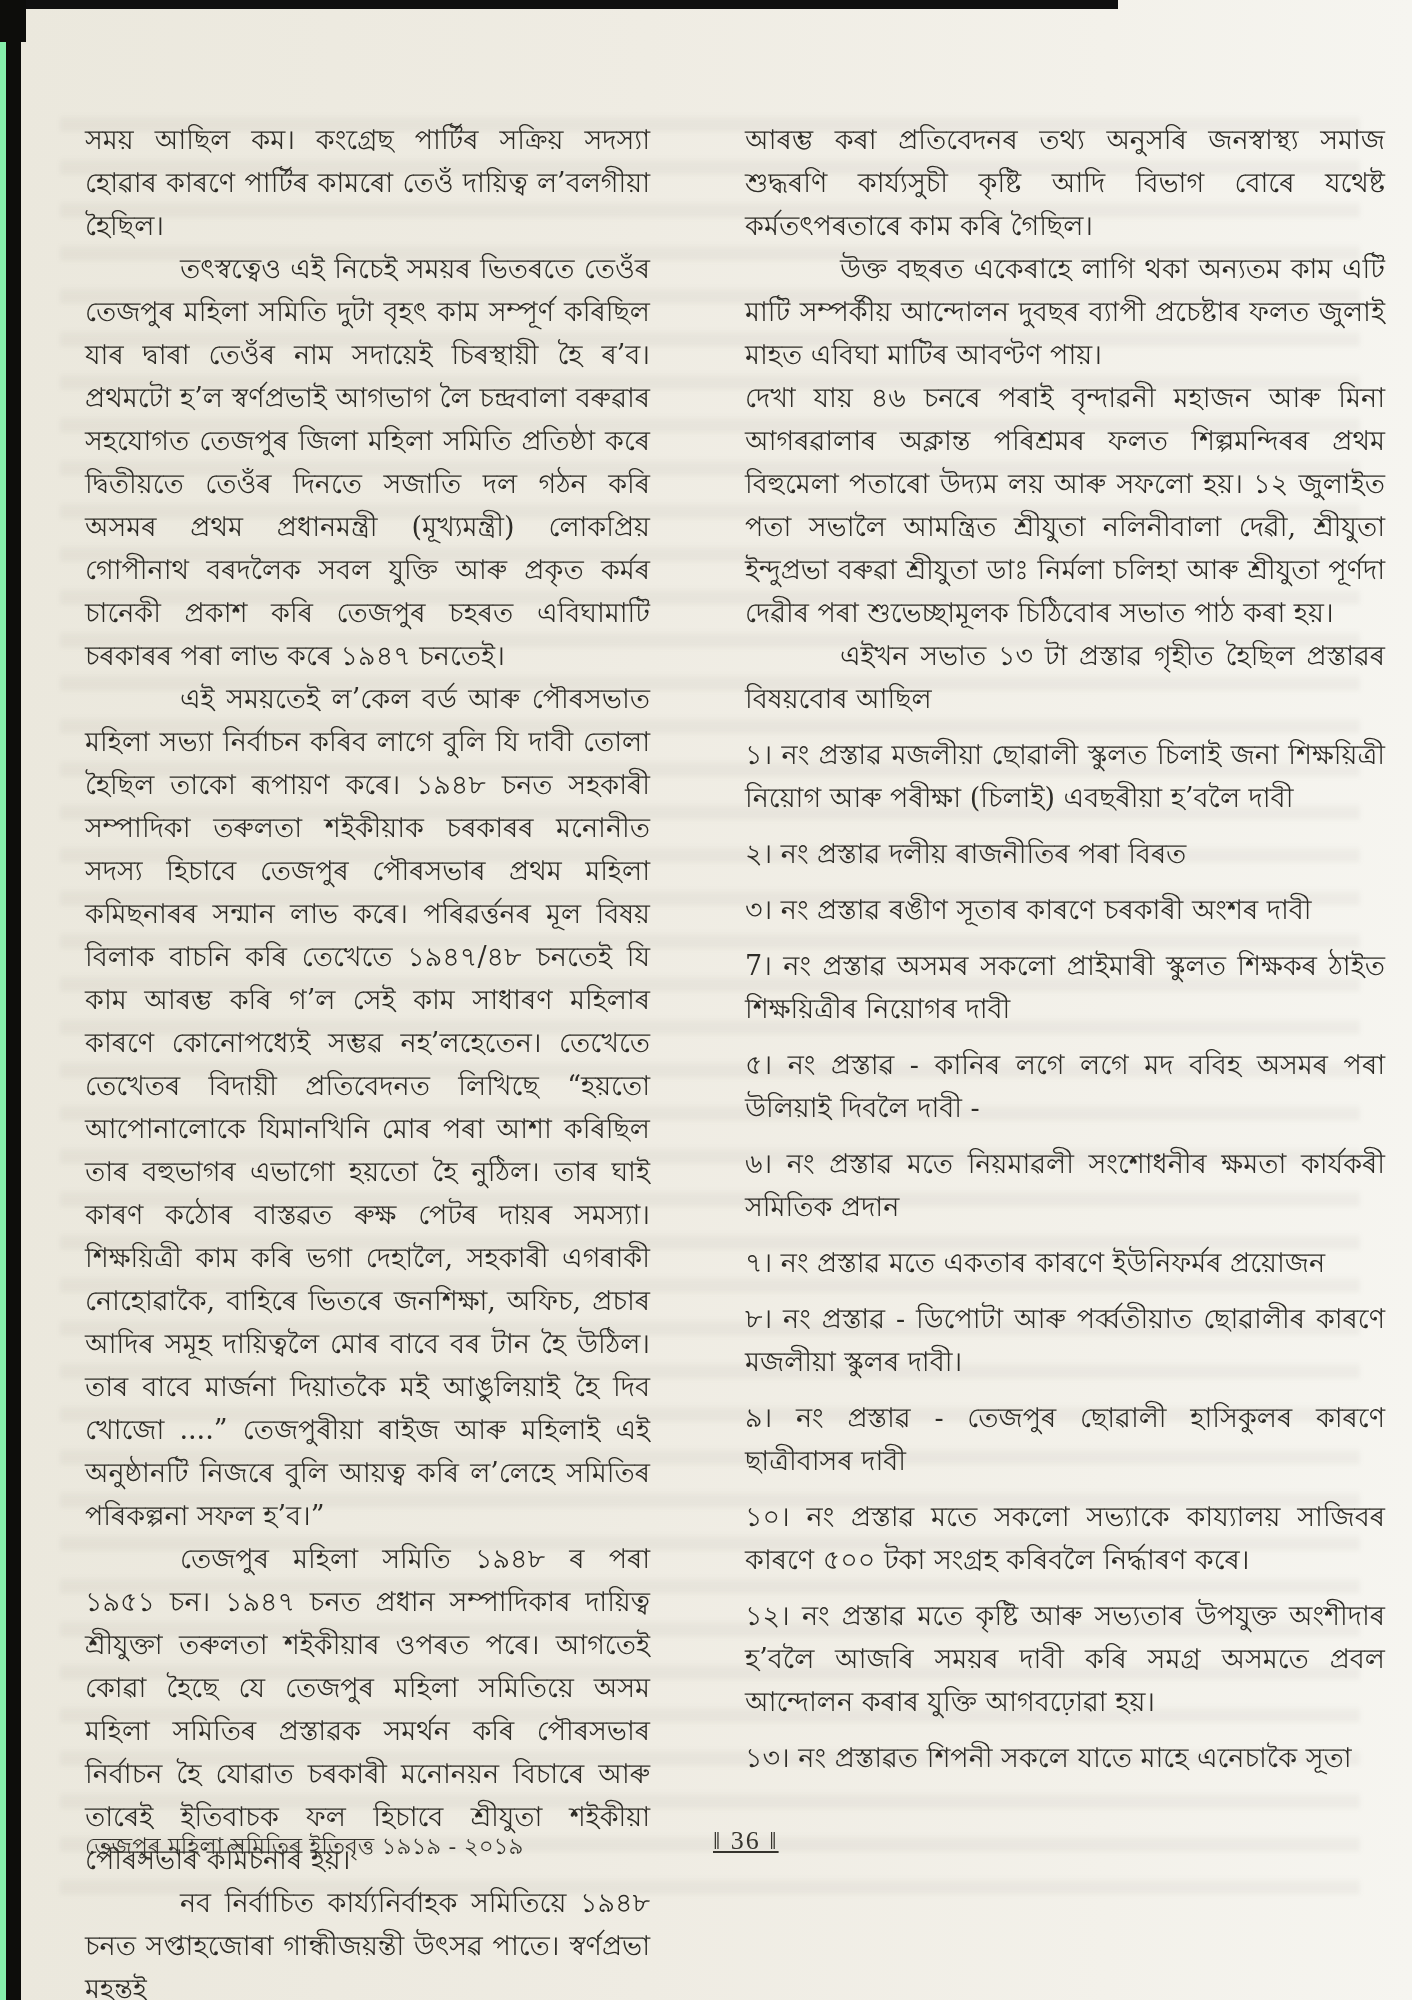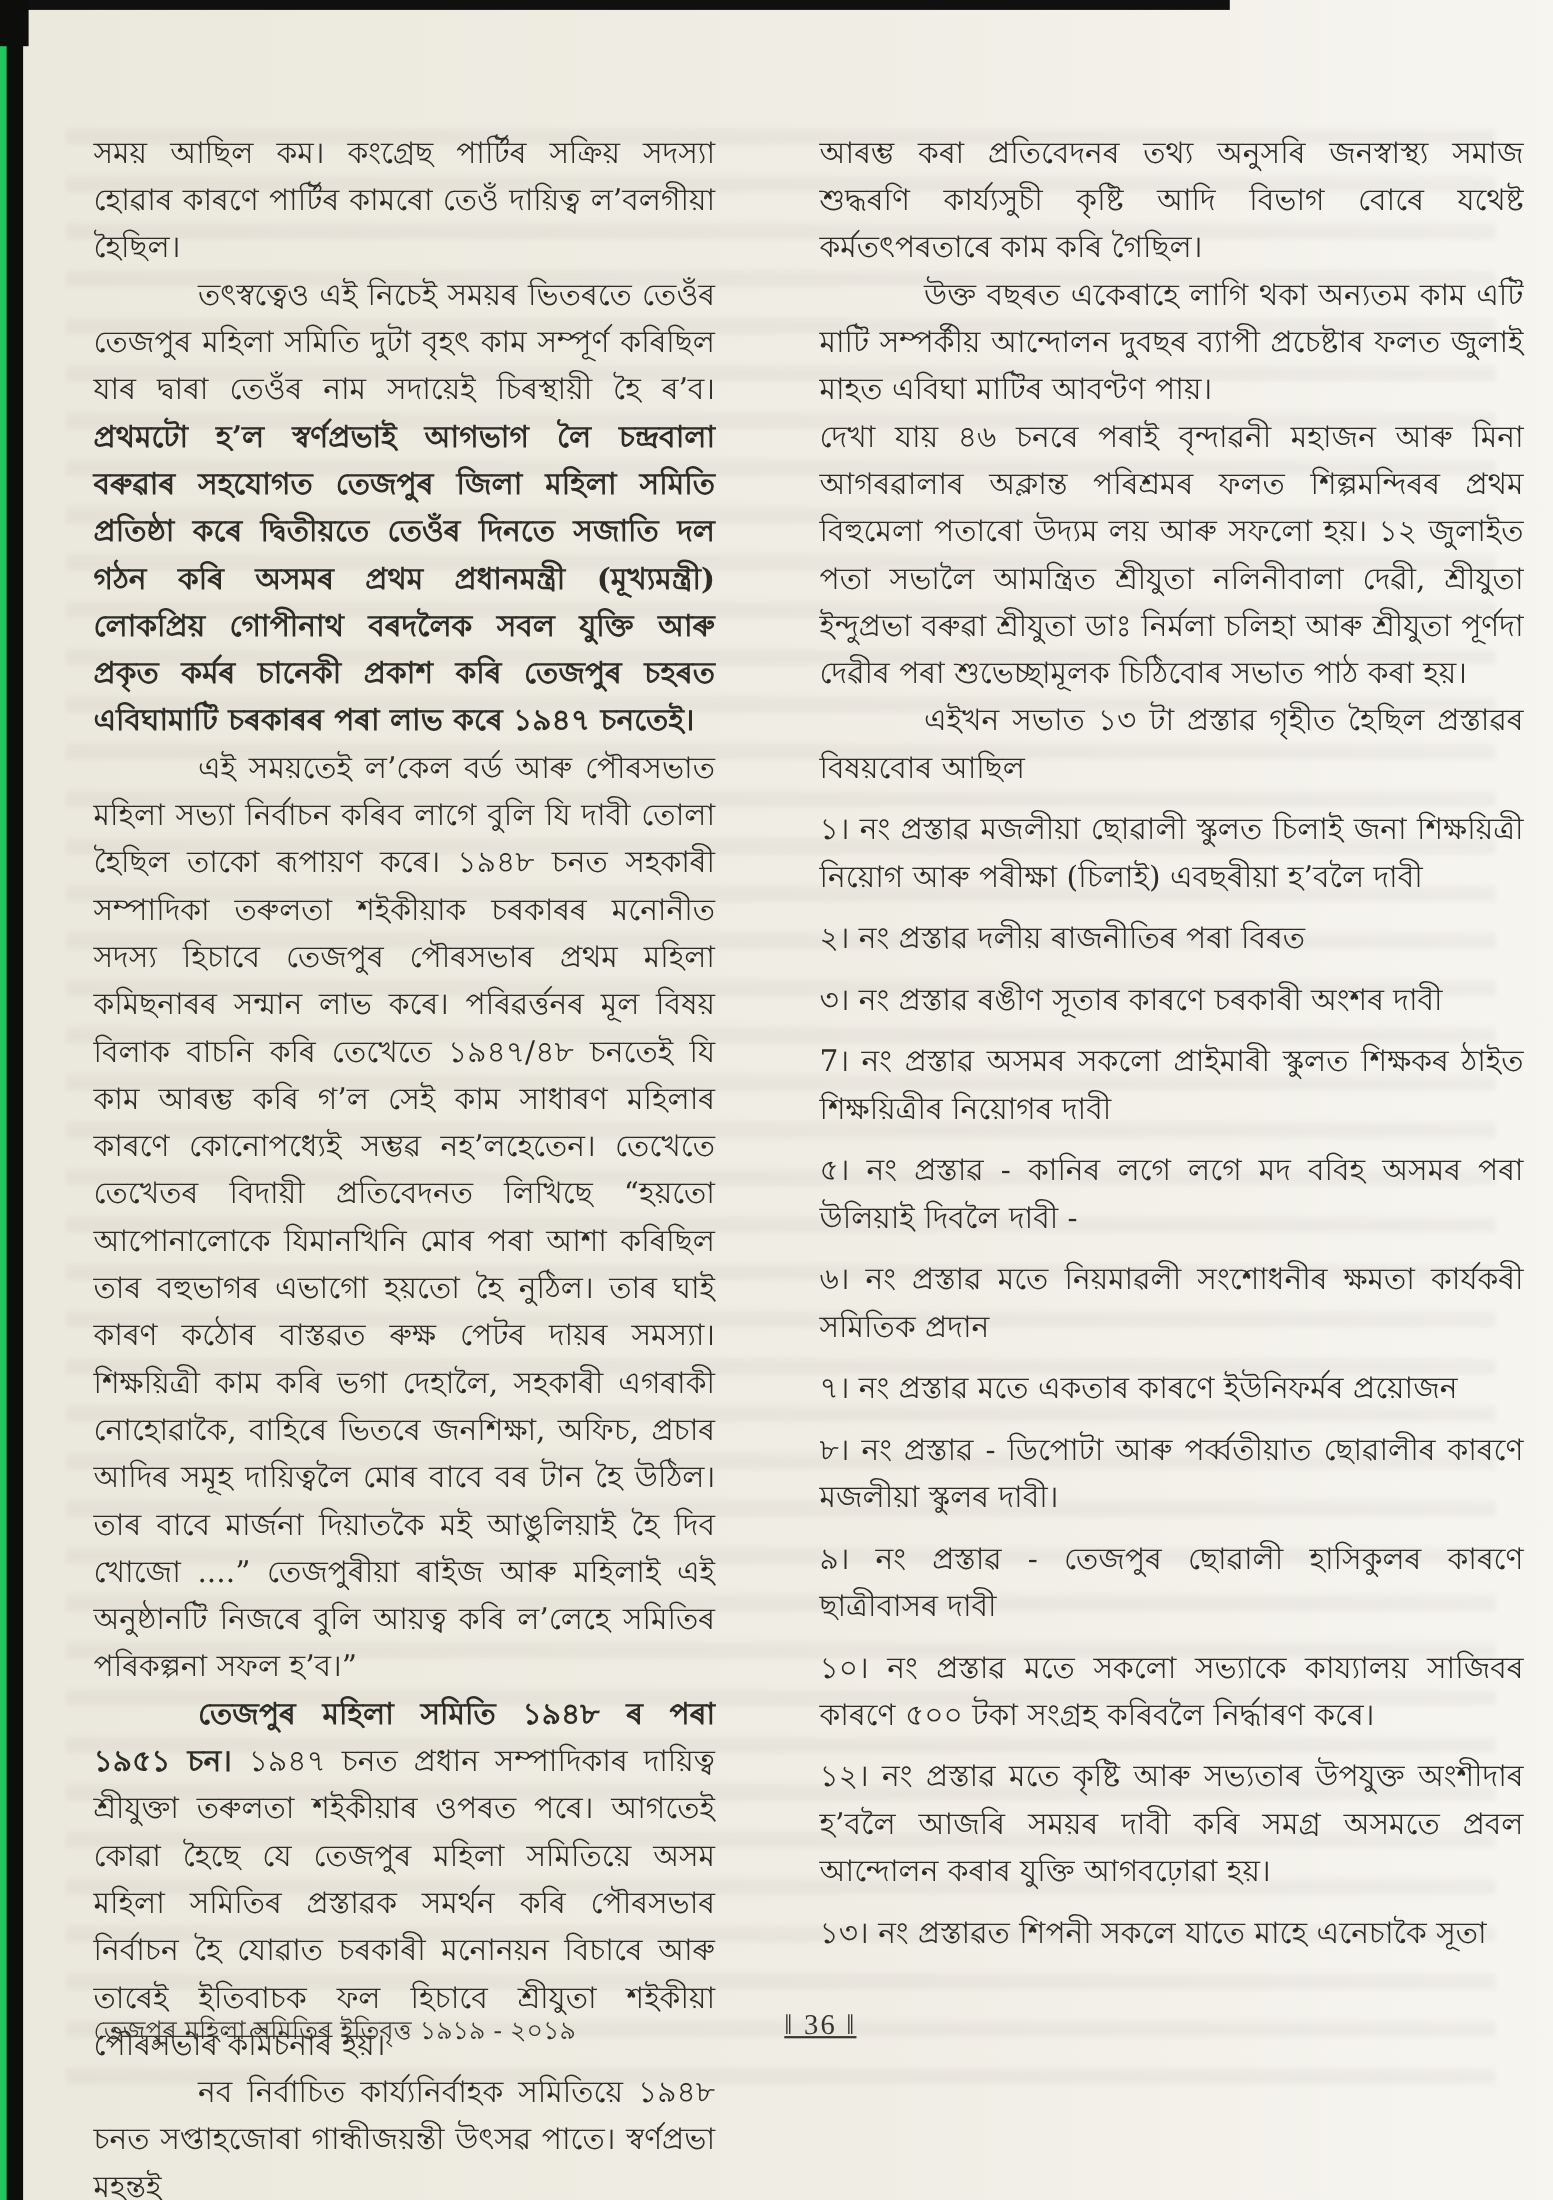--- a/index.html
+++ b/index.html
@@ -8,21 +8,21 @@
     background: #ffffff;
     width: 1412px;
     height: 2000px;
     overflow: hidden;
     font-family: "DejaVu Serif", "Liberation Serif", serif;
   }
   .scan {
     position: relative;
     width: 1412px;
     height: 2000px;
-    background: #22c55e;
+    background: #86efac;
   }
   .paper {
     position: absolute;
     left: 20px; top: 0;
     width: 1392px; height: 2000px;
     background: linear-gradient(90deg, #ebe8dd 0%, #efece3 45%, #f3f1ea 78%, #f6f5f0 100%);
   }
   .edge-left {
     position: absolute;
     left: 6px; top: 0;
@@ -51,21 +51,21 @@
     color: #2e2c27;
   }
   .col {
     font-size: 27px;
     line-height: 43px;
     text-align: justify;
   }
   .col p { margin: 0; }
   .col p.indent { text-indent: 95px; }
   .col p.list { margin-top: 13px; }
-  .bold { font-weight: 700; margin-top: 20px; }
+  .bold { font-weight: 400; margin-top: 20px; }
   
   .bleed {
     position: absolute;
     left: 60px; top: 100px;
     width: 1300px; height: 1820px;
     background: repeating-linear-gradient(
       0deg,
       rgba(110,104,88,0.00) 0px, rgba(110,104,88,0.00) 24px,
       rgba(110,104,88,0.055) 27px, rgba(110,104,88,0.055) 36px,
       rgba(110,104,88,0.00) 43px

